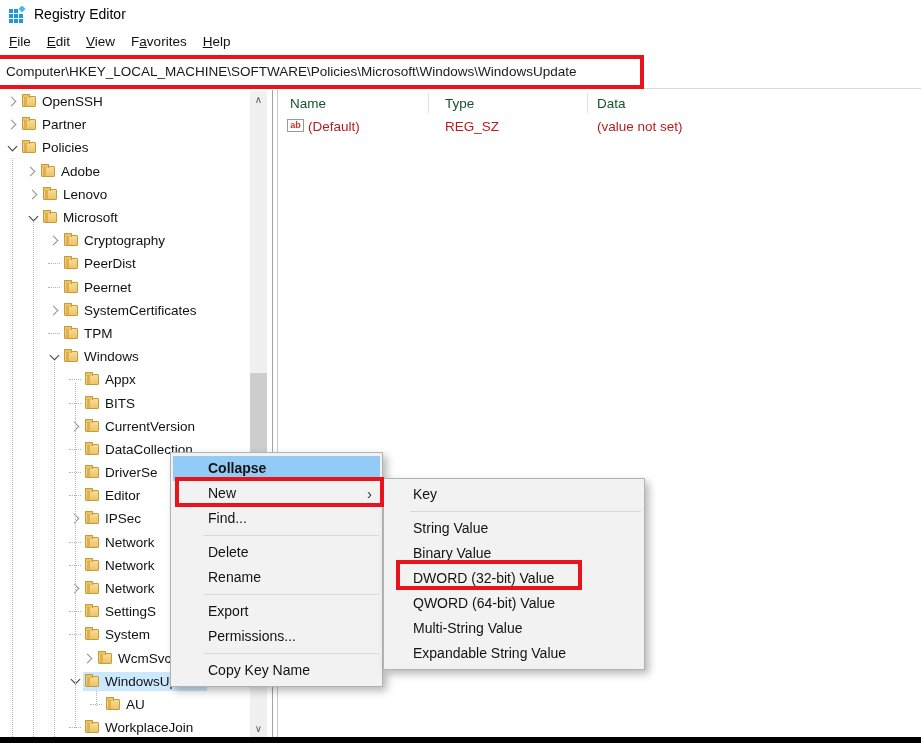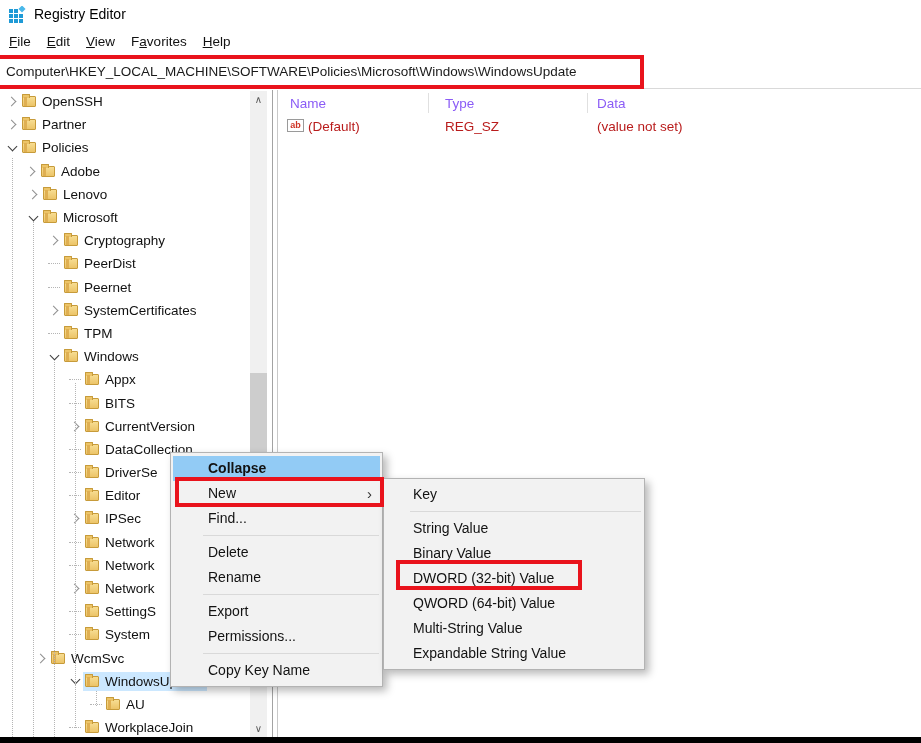--- a/index.html
+++ b/index.html
@@ -39,21 +39,21 @@
   .folder::after { content:""; position:absolute; top:0; left:1px; width:3px; height:9px; background:#dfaf52; }
   .tree-label { font-size:13.5px; color:#111; }
   .guide { position:absolute; width:0; border-left:1px dotted #b5b5b5; }
   
   .tree-scrollbar { position:absolute; top:91px; left:250px; width:17px; height:646px; background:#f0f0f0; }
   .sb-arrow { position:absolute; left:0; width:17px; height:17px; display:flex; align-items:center; justify-content:center; font-size:10px; color:#5a5a5a; }
   .sb-arrow.up { top:0; }
   .sb-arrow.down { bottom:0; }
   .sb-thumb { position:absolute; left:0; top:282px; width:17px; height:85px; background:#cdcdcd; }
   
-  .list-header-cell { position:absolute; top:6px; font-size:13.5px; color:#8b5cf6; }
+  .list-header-cell { position:absolute; top:6px; font-size:13.5px; color:#14532d; }
   .hdr-div { position:absolute; top:3px; width:1px; height:20px; background:#e0e0e0; }
   .list-row-icon { position:absolute; left:9px; top:29px; width:17px; height:13px; border:1px solid #9a9a9a; background:#fff; font-size:9px; font-weight:bold; color:#cf3424; display:flex; align-items:center; justify-content:center; line-height:1; }
   .cell { position:absolute; top:29px; font-size:13.5px; color:#b91c1c; }
   
   .menu { position:absolute; background:#f2f2f2; border:1px solid #b3b3b3; box-shadow:4px 4px 8px rgba(0,0,0,0.28); padding:3px 0; z-index:5; }
   .ctx { left:170px; top:452px; width:213px; }
   .sub { left:383px; top:478px; width:262px; }
   .menu-item { position:relative; height:25px; line-height:25px; padding-left:37px; font-size:14px; color:#121212; white-space:nowrap; }
   .sub .menu-item { padding-left:29px; }
   .menu-item.bold { font-weight:bold; }
@@ -313,21 +313,21 @@
       </div>
       <div class="tree-row" style="padding-left: 67px;">
         <span class="arrow-slot">
           <span class="leaf-stub"></span>
         </span>
         <span class="node-wrap">
           <span class="folder"></span>
           <span class="tree-label">System</span>
         </span>
       </div>
-      <div class="tree-row" style="padding-left: 33px;">
+      <div class="tree-row" style="padding-left: 80px;">
         <span class="arrow-slot">
           <span class="chev collapsed"></span>
         </span>
         <span class="node-wrap">
           <span class="folder"></span>
           <span class="tree-label">WcmSvc</span>
         </span>
       </div>
       <div class="tree-row" style="padding-left: 67px;">
         <span class="arrow-slot">

